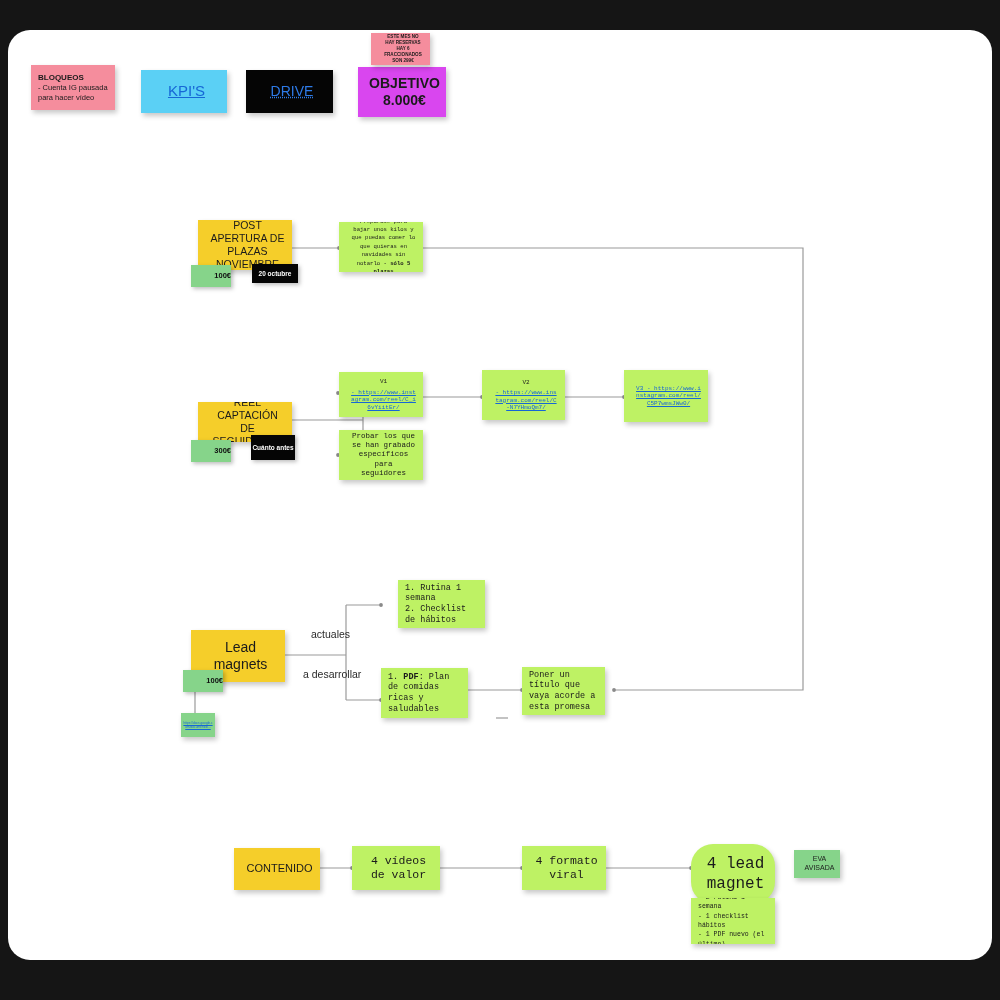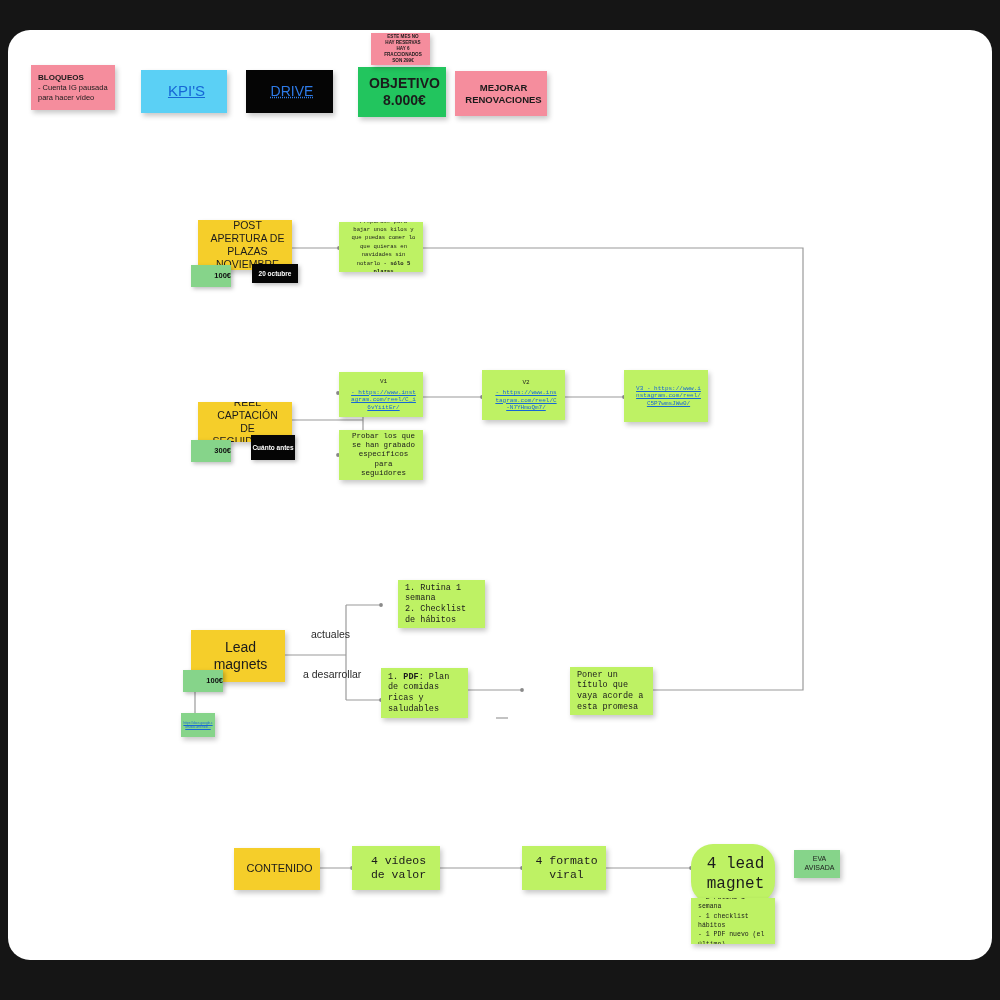--- a/index.html
+++ b/index.html
@@ -32,21 +32,21 @@
     color: #1b1b1b;
     word-wrap: break-word;
     overflow: hidden;
   }
   .note.center { align-items: center; text-align: center; padding-left: 12px; }
   .note.left   { align-items: flex-start; text-align: left; }
 
   .pink   { background: #F58D9D; }
   .cyan   { background: #5BD0F5; }
   .black  { background: #050505; }
-  .lime   { background: #22c55e; }
+  .lime   { background: #d946ef; }
   .amber  { background: #F5CE2A; }
   .yellow { background: #bef264; font-family: Liberation Mono, monospace; }
   .green  { background: #86D48A; }
 
   .bold { font-weight: bold; }
   .link { color: #1667D6; text-decoration: underline; word-break: break-all; }
   .blacklink { color: #2E7BE8; text-decoration: underline; }
 
   .badge {
     position: absolute;
@@ -129,24 +129,20 @@
 
     <div class="note black center" style="left:238px; top:40px; width:87px; height:43px;">
       <span class="blacklink" style="font-size:14px; text-decoration-style:dotted;">DRIVE</span>
     </div>
 
     <div class="note lime center" style="left:350px; top:37px; width:88px; height:50px; font-weight:bold; font-size:14px;">
       <div>OBJETIVO</div>
       <div>8.000€</div>
     </div>
 
-    <div class="note pink center" style="left:447px; top:41px; width:92px; height:45px; font-weight:bold; font-size:9.5px;">
-      <div>MEJORAR</div>
-      <div>RENOVACIONES</div>
-    </div>
 
     <div class="note pink center" style="left:363px; top:3px; width:59px; height:32px; font-size:4.6px; font-weight:bold; line-height:1.35;">
       <div>ESTE MES NO HAY RESERVAS HAY 6 FRACCIONADOS SON 299€</div>
     </div>
 
     <div class="note amber center" style="left:190px; top:190px; width:94px; height:50px; font-size:10.5px;">
       <div>POST APERTURA DE PLAZAS NOVIEMBRE</div>
     </div>
     <div class="badge green" style="left:183px; top:235px; width:40px; height:22px; font-size:7.5px;">
       <span>100€</span>
@@ -203,21 +199,21 @@
       <div>1. Rutina 1 semana
 2. Checklist de hábitos</div>
     </div>
 
     <div class="note yellow left" style="left:373px; top:638px; width:87px; height:50px; font-size:8.5px;">
       <div>
         <span>1. </span><span class="bold">PDF</span><span>: Plan de comidas ricas y saludables</span>
       </div>
     </div>
 
-    <div class="note yellow left" style="left:514px; top:637px; width:83px; height:48px; font-size:8.5px;margin-left:48px;">
+    <div class="note yellow left" style="left:514px; top:637px; width:83px; height:48px; font-size:8.5px;">
       <div>Poner un título que vaya acorde a esta promesa</div>
     </div>
 
     <div class="note amber center" style="left:182px; top:818px; width:86px; height:42px; font-size:11px;margin-left:44px;">
       <div>CONTENIDO</div>
     </div>
     <div class="note yellow center" style="left:344px; top:816px; width:88px; height:44px; font-size:11.5px;text-align:center;">
       <div>4 vídeos de valor</div>
     </div>
     <div class="note yellow center" style="left:514px; top:816px; width:84px; height:44px; font-size:11.5px;">

